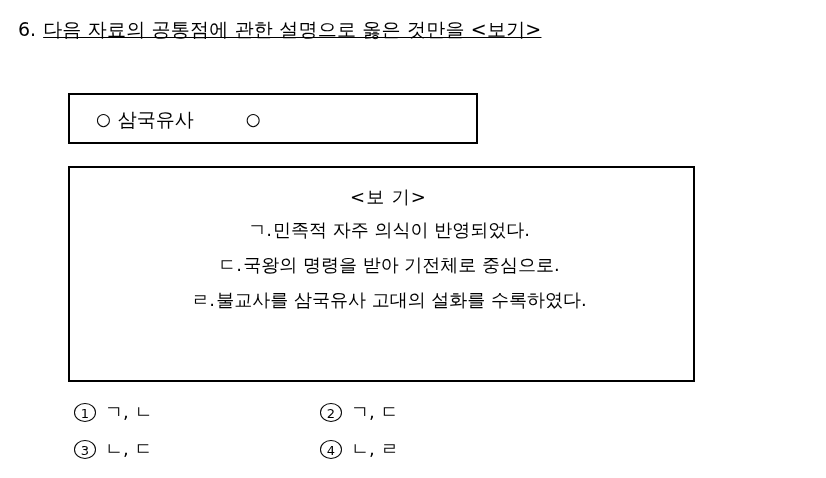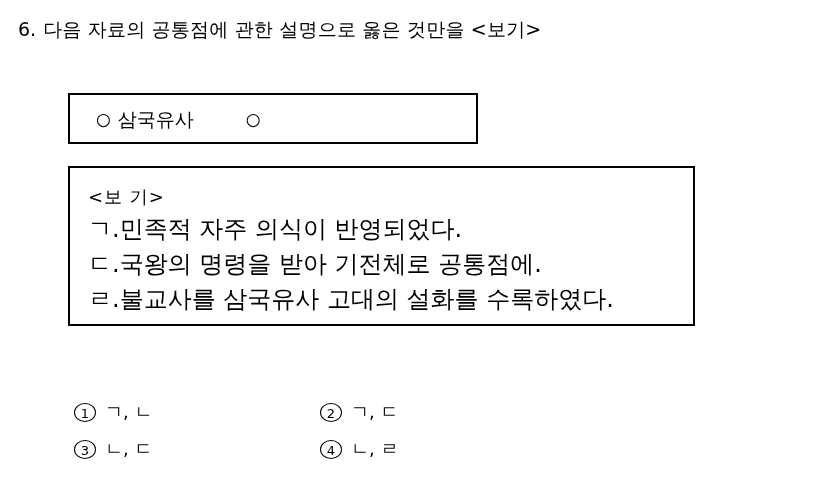--- a/index.html
+++ b/index.html
@@ -33,20 +33,21 @@
   .q-number {
     font-size: 19px;
     line-height: 31px;
     margin-right: 7px;
     white-space: nowrap;
   }
   .q-text {
     font-size: 19px;
     line-height: 31px;
     letter-spacing: 0.2px;
+    text-decoration: underline;
   }
   .q-line2 {
     display: block;
   }
 
   
   .source-box {
     position: absolute;
     left: 68px;
     top: 93px;
@@ -74,32 +75,33 @@
   .source-item-2 {
     margin-left: 52px;
   }
 
   
   .bogi-box {
     position: absolute;
     left: 68px;
     top: 166px;
     width: 627px;
-    height: 160px;
+    height: 216px;
     border: 2px solid #000000;
     box-sizing: border-box;
     padding: 14px 4px 0 18px;
+    text-align: center;
   }
   .bogi-title {
     font-size: 18px;
     line-height: 30px;
     letter-spacing: 1px;
   }
   .bogi-item {
-    font-size: 24px;
+    font-size: 18px;
     line-height: 35px;
     white-space: nowrap;
   }
   .bogi-item .marker {
     display: inline-block;
     min-width: 26px;
   }
 
   
   .choices {
@@ -155,21 +157,21 @@
       <span class="circle">○</span>
     </span>
   </div>
 
   <div class="bogi-box">
     <div class="bogi-title">&lt;보 기&gt;</div>
     <div class="bogi-item">
       <span class="marker">ㄱ.</span><span>민족적 자주 의식이 반영되었다.</span>
     </div>
     <div class="bogi-item">
-      <span class="marker">ㄷ.</span><span>국왕의 명령을 받아 기전체로 공통점에.</span>
+      <span class="marker">ㄷ.</span><span>국왕의 명령을 받아 기전체로 중심으로.</span>
     </div>
     <div class="bogi-item">
       <span class="marker">ㄹ.</span><span>불교사를 삼국유사 고대의 설화를 수록하였다.</span>
     </div>
   </div>
 
   <div class="choices">
     <div class="choice-row">
       <span class="choice choice-col-1">
         <span class="num">1</span>

